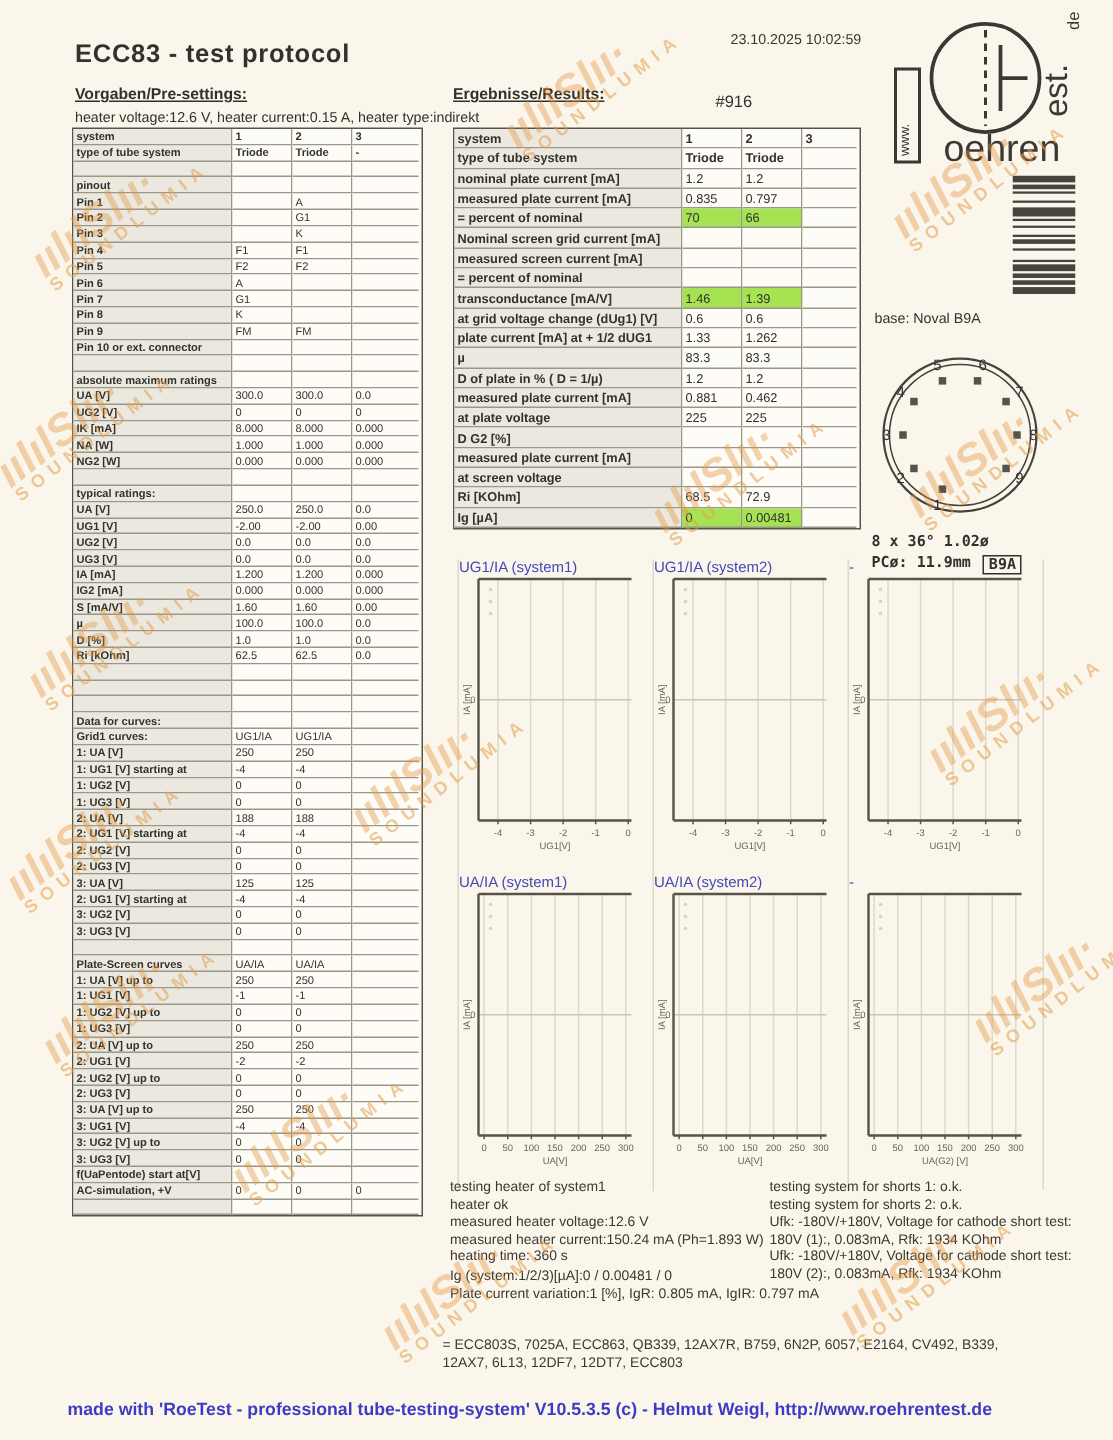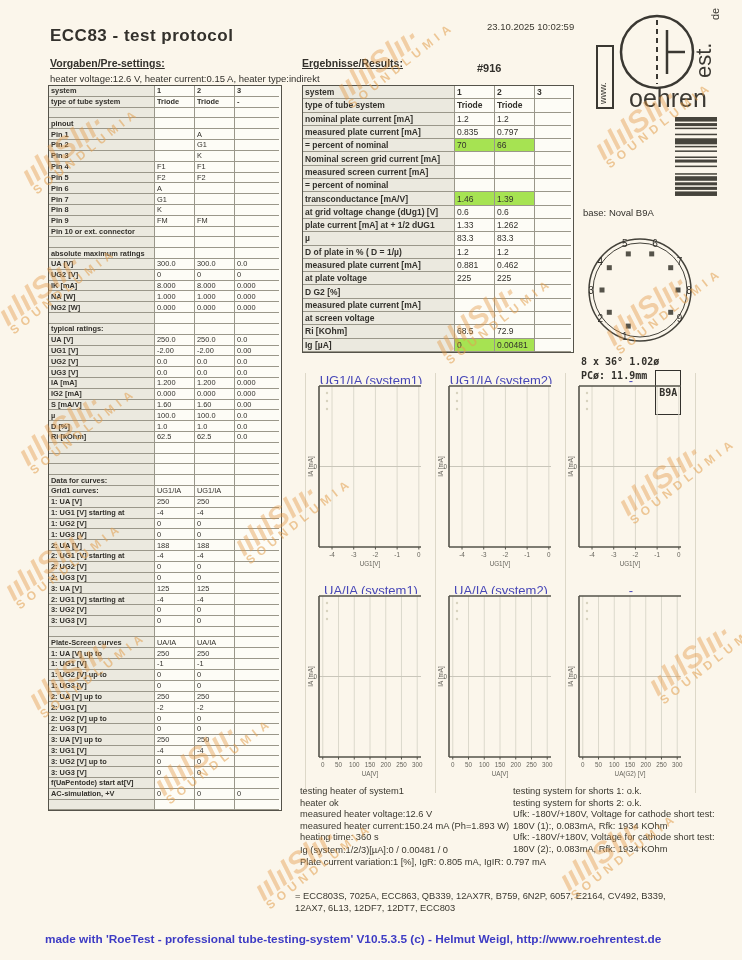--- a/index.html
+++ b/index.html
@@ -5,21 +5,21 @@
   html,body{margin:0;padding:0}
   body{width:742px;height:960px;position:relative;background:#fbf6eb;
        font-family:"Liberation Sans",sans-serif;color:#33312c;overflow:hidden}
   .abs{position:absolute}
   
   #page-title{left:50px;top:26px;font-size:17px;font-weight:bold;letter-spacing:.5px}
   #datetime{left:487px;top:21px;font-size:9.5px;color:#3a382f}
   #presettings-label{left:50px;top:57px;font-size:10.5px;font-weight:bold;text-decoration:underline}
   #results-label{left:302px;top:57px;font-size:10.5px;font-weight:bold;text-decoration:underline}
   #presettings-text{left:50px;top:73px;font-size:9.5px}
-  #serial-number{left:477px;top:62px;font-size:11px;font-weight:bold}
+  #serial-number{left:477px;top:62px;font-size:11px;font-weight:normal}
   
   .tbl{position:absolute;border:1px solid #55534a;background:#fdfcf6;z-index:2}
   .trow{display:flex}
   .tcell{border-right:1px solid #9a978a;border-bottom:1px solid #9a978a;overflow:hidden;
          white-space:nowrap;padding:0 2px;box-sizing:border-box;display:flex;align-items:center}
   .lblcell{background:#ebe9df;font-weight:bold}
   .valcell{background:#fdfcf6}
   .green{background:#a6e352}
   .hd .valcell{font-weight:bold}
   #left-table{left:48px;top:85px;width:232px;font-size:7.4px}
@@ -30,25 +30,25 @@
   #right-table{left:302px;top:85px;width:270px;font-size:8.5px}
   #right-table .trow{height:13.3px}
   #right-table .lblcell{width:152px}
   #right-table .valcell{width:40px}
   #right-table .c3{width:36px;border-right:none}
   
   #base-label{left:583px;top:207px;font-size:9.5px}
   #socket-box{left:578px;top:228px}
   #pin-spec{left:581px;top:356px;font-family:"DejaVu Sans Mono",monospace;font-size:10px;font-weight:bold}
   #pc-spec-row{left:581px;top:370px;font-family:"DejaVu Sans Mono",monospace;font-size:10px;font-weight:bold;display:flex;gap:8px;}
-  #socket-code-badge{border:1.5px solid #33312c;padding:16px 3px;font-size:10px}
+  #socket-code-badge{border:1.5px solid #33312c;padding:0 3px;font-size:10px}
   #barcode-box{left:675px;top:117px}
   
   .chartcell{position:absolute;width:130px;border-left:1px solid #ddd8c8;z-index:2}
-  .ctitle{font-size:13px;color:#4747b8;text-align:center;height:11px;overflow:hidden}
+  .ctitle{font-size:10px;color:#4747b8;text-align:left;height:11px;overflow:hidden}
   .vline{position:absolute;width:1px;background:#ddd8c8;z-index:2}
   
   .notes{position:absolute;font-size:9.3px;line-height:11.6px;color:#3a382f;z-index:2}
   #footer-credit{left:45px;top:932px;font-size:11.8px;font-weight:bold;color:#3d3bc4;z-index:2}
   
   .wm{position:absolute;transform:rotate(-38deg);pointer-events:none;z-index:3;text-align:left}
   .wm-script{font-size:30px;color:#e3953f;opacity:.40;font-style:italic;font-weight:bold;line-height:18px}
   .wm-text{font-size:12px;color:#e2a050;opacity:.55;letter-spacing:5px;font-weight:bold}
   svg text{font-family:"Liberation Sans",sans-serif}
 </style>

